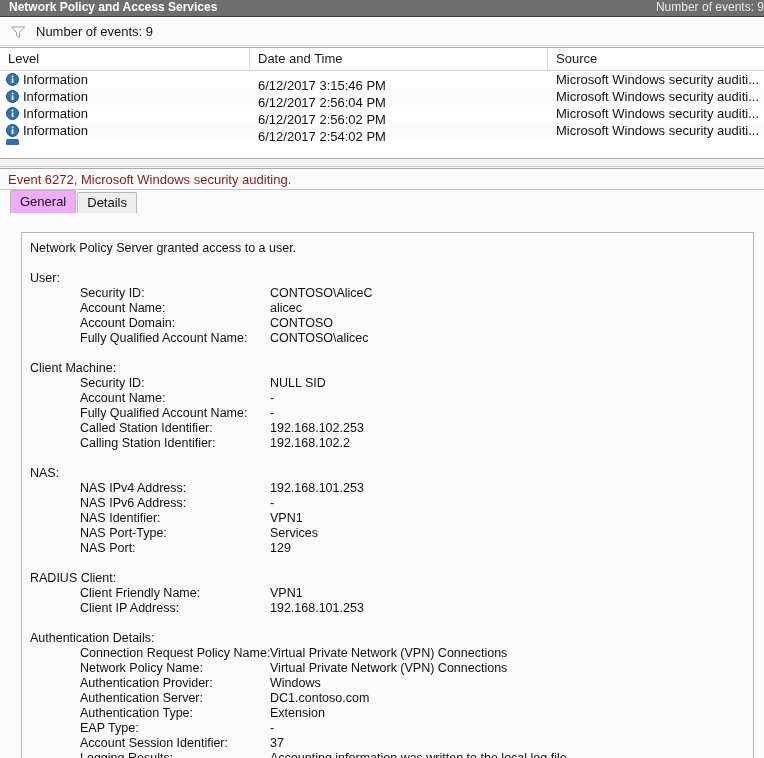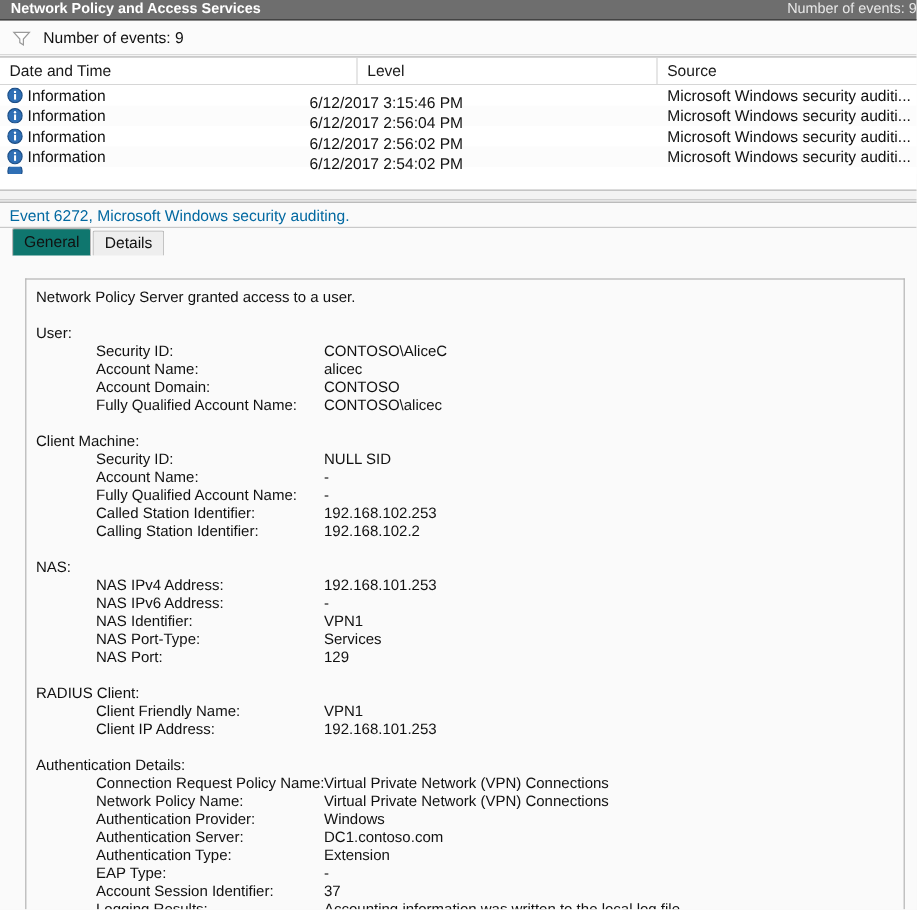--- a/index.html
+++ b/index.html
@@ -146,21 +146,21 @@
     width: 764px; height: 590px;
     background: #fafafa;
     border-top: 1px solid #a9a9a9;
     overflow: hidden;
   }
   .detail-head {
     height: 21px;
     padding-left: 8px;
     font-size: 13px;
     line-height: 21px;
-    color: #0369a1;
+    color: #7f1d1d;
     background: #fafafa;
     border-bottom: 1px solid #c9c9c9;
     white-space: nowrap;
     overflow: hidden;
   }
 
   
   .tabstrip {
     position: relative;
     height: 23px;
@@ -177,21 +177,21 @@
     border: 1px solid #b8b8b8;
     border-bottom: none;
     background: #eeeeee;
     color: #111;
     margin-right: 1px;
     white-space: nowrap;
     position: relative;
     border-radius: 2px 2px 0 0;
   }
   .tab.active {
-    background: #0f766e;
+    background: #f0abfc;
     height: 23px;
     line-height: 22px;
     z-index: 2;
   }
 
   
   .content-box {
     position: absolute;
     left: 21px; top: 63px;
     width: 733px; height: 696px;
@@ -236,22 +236,22 @@
     <span>
       <svg class="funnel" viewBox="0 0 16 14" xmlns="http://www.w3.org/2000/svg">
         <polygon points="1.5,2 14.5,2 9.5,7.5 9.5,12.5 6.5,10.5 6.5,7.5" fill="#ffffff" stroke="#9a9a9a" stroke-width="1"></polygon>
       </svg>
     </span>
     <span class="count-text">Number of events: 9</span>
   </div>
 
   <div class="listwrap">
     <div class="list-header">
+      <div class="hcell level">Level</div>
       <div class="hcell date">Date and Time</div>
-      <div class="hcell level">Level</div>
       <div class="hcell source">Source</div>
     </div>
     <div class="list-rows">
 
       <div class="lrow">
         <div class="lcell level">
           <span>
             <svg class="info-icon" viewBox="0 0 13 13" xmlns="http://www.w3.org/2000/svg">
               <circle cx="6.5" cy="6.5" r="6" fill="#2f6fb5" stroke="#1d4f87" stroke-width="1"></circle>
               <circle cx="6.5" cy="3.6" r="1" fill="#ffffff"></circle>

